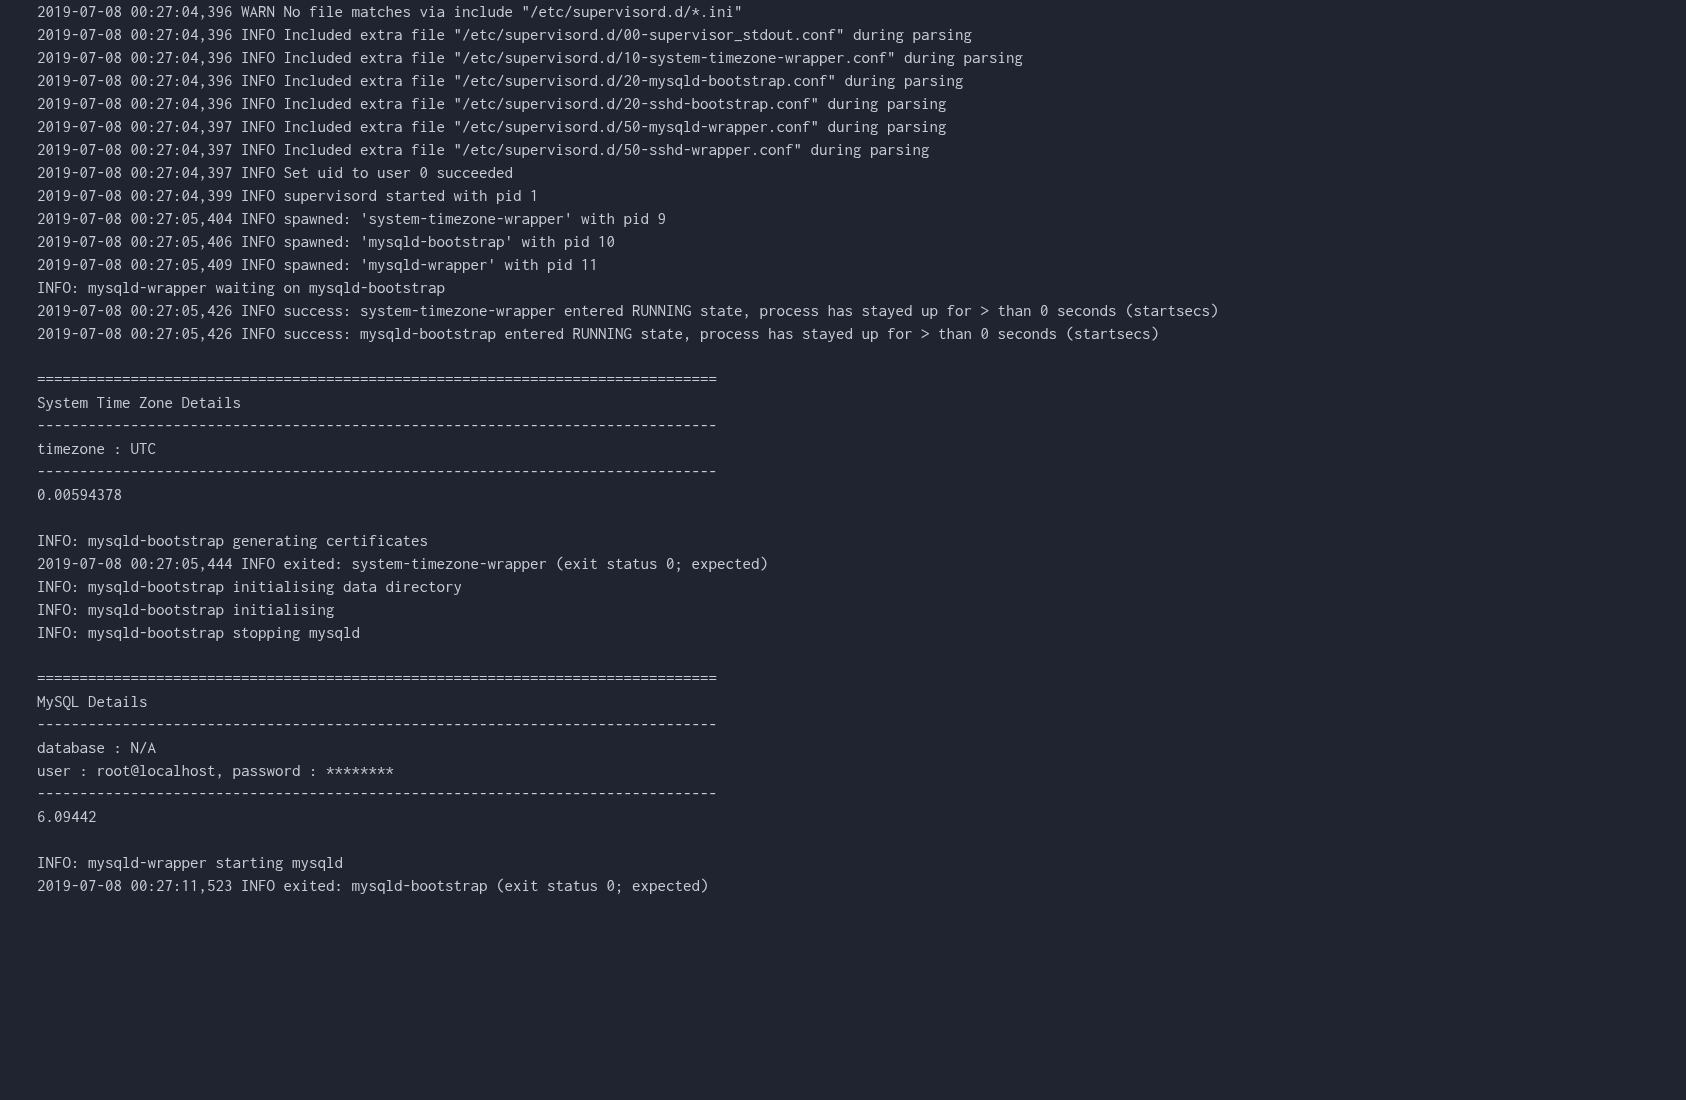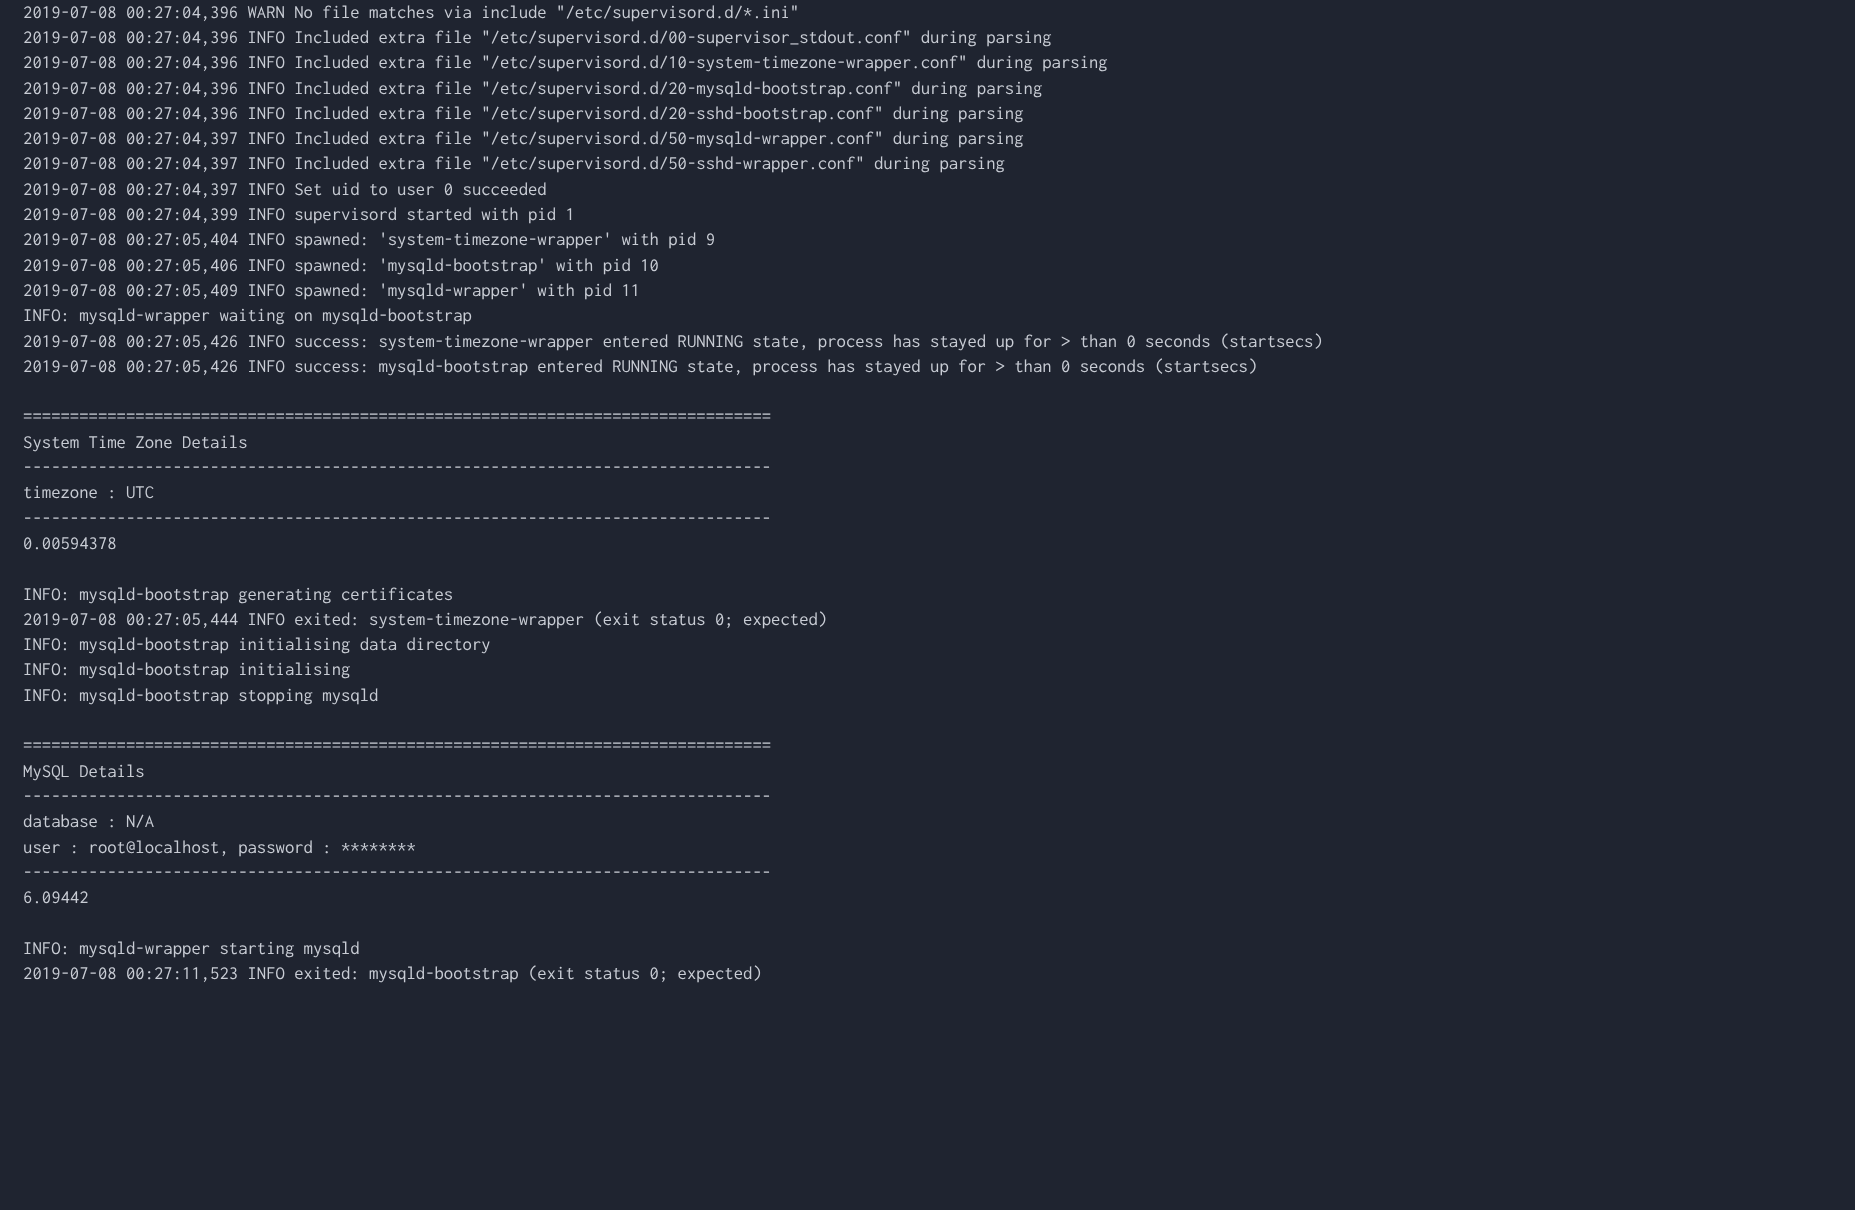--- a/index.html
+++ b/index.html
@@ -8,19 +8,20 @@
     background:#1f2430;
     color:#c8ccd4;
     font-family:"SF Mono","Monaco","Inconsolata","Fira Mono","Droid Sans Mono","Source Code Pro",monospace;
     font-size:17px;
     line-height:23px;
     overflow:hidden;
   }
   #terminal {
     padding:0 21px;
     white-space:pre;
+    margin-left:16px;
   }
   .line { white-space:pre; }
 </style>
 </head>
 <body>
 
 <div id="terminal"><div class="line">2019-07-08 00:27:04,396 WARN No file matches via include "/etc/supervisord.d/*.ini"</div><div class="line">2019-07-08 00:27:04,396 INFO Included extra file "/etc/supervisord.d/00-supervisor_stdout.conf" during parsing</div><div class="line">2019-07-08 00:27:04,396 INFO Included extra file "/etc/supervisord.d/10-system-timezone-wrapper.conf" during parsing</div><div class="line">2019-07-08 00:27:04,396 INFO Included extra file "/etc/supervisord.d/20-mysqld-bootstrap.conf" during parsing</div><div class="line">2019-07-08 00:27:04,396 INFO Included extra file "/etc/supervisord.d/20-sshd-bootstrap.conf" during parsing</div><div class="line">2019-07-08 00:27:04,397 INFO Included extra file "/etc/supervisord.d/50-mysqld-wrapper.conf" during parsing</div><div class="line">2019-07-08 00:27:04,397 INFO Included extra file "/etc/supervisord.d/50-sshd-wrapper.conf" during parsing</div><div class="line">2019-07-08 00:27:04,397 INFO Set uid to user 0 succeeded</div><div class="line">2019-07-08 00:27:04,399 INFO supervisord started with pid 1</div><div class="line">2019-07-08 00:27:05,404 INFO spawned: 'system-timezone-wrapper' with pid 9</div><div class="line">2019-07-08 00:27:05,406 INFO spawned: 'mysqld-bootstrap' with pid 10</div><div class="line">2019-07-08 00:27:05,409 INFO spawned: 'mysqld-wrapper' with pid 11</div><div class="line">INFO: mysqld-wrapper waiting on mysqld-bootstrap</div><div class="line">2019-07-08 00:27:05,426 INFO success: system-timezone-wrapper entered RUNNING state, process has stayed up for &gt; than 0 seconds (startsecs)</div><div class="line">2019-07-08 00:27:05,426 INFO success: mysqld-bootstrap entered RUNNING state, process has stayed up for &gt; than 0 seconds (startsecs)</div><div class="line">&nbsp;</div><div class="line">================================================================================</div><div class="line">System Time Zone Details</div><div class="line">--------------------------------------------------------------------------------</div><div class="line">timezone : UTC</div><div class="line">--------------------------------------------------------------------------------</div><div class="line">0.00594378</div><div class="line">&nbsp;</div><div class="line">INFO: mysqld-bootstrap generating certificates</div><div class="line">2019-07-08 00:27:05,444 INFO exited: system-timezone-wrapper (exit status 0; expected)</div><div class="line">INFO: mysqld-bootstrap initialising data directory</div><div class="line">INFO: mysqld-bootstrap initialising</div><div class="line">INFO: mysqld-bootstrap stopping mysqld</div><div class="line">&nbsp;</div><div class="line">================================================================================</div><div class="line">MySQL Details</div><div class="line">--------------------------------------------------------------------------------</div><div class="line">database : N/A</div><div class="line">user : root@localhost, password : ********</div><div class="line">--------------------------------------------------------------------------------</div><div class="line">6.09442</div><div class="line">&nbsp;</div><div class="line">INFO: mysqld-wrapper starting mysqld</div><div class="line">2019-07-08 00:27:11,523 INFO exited: mysqld-bootstrap (exit status 0; expected)</div></div>
 
 </body></html>

